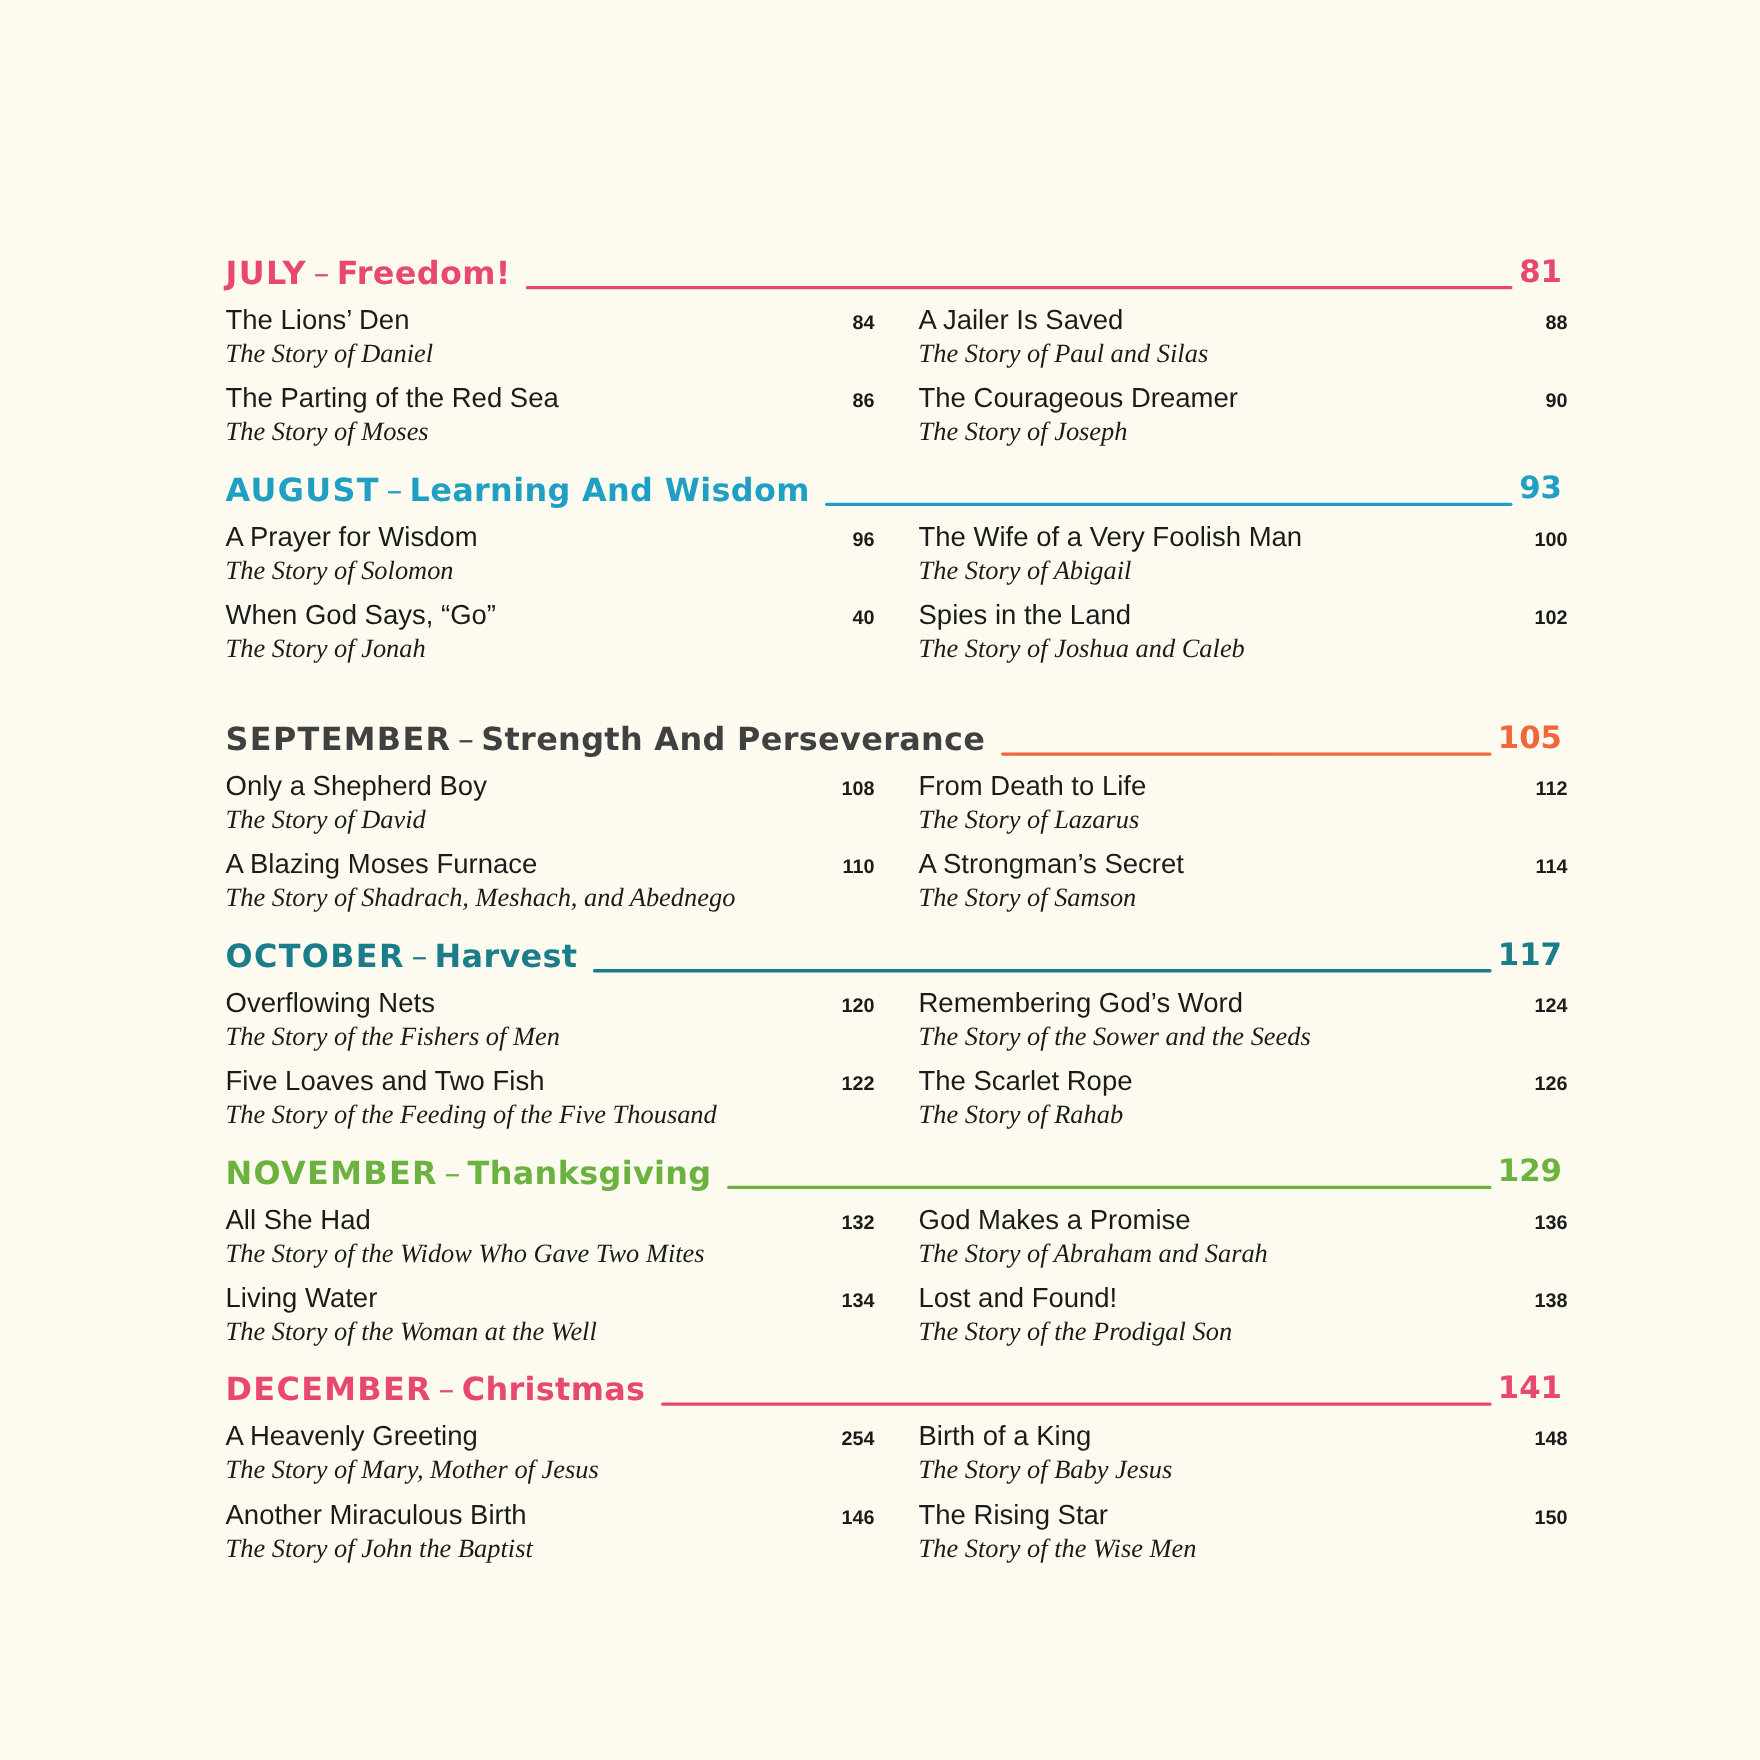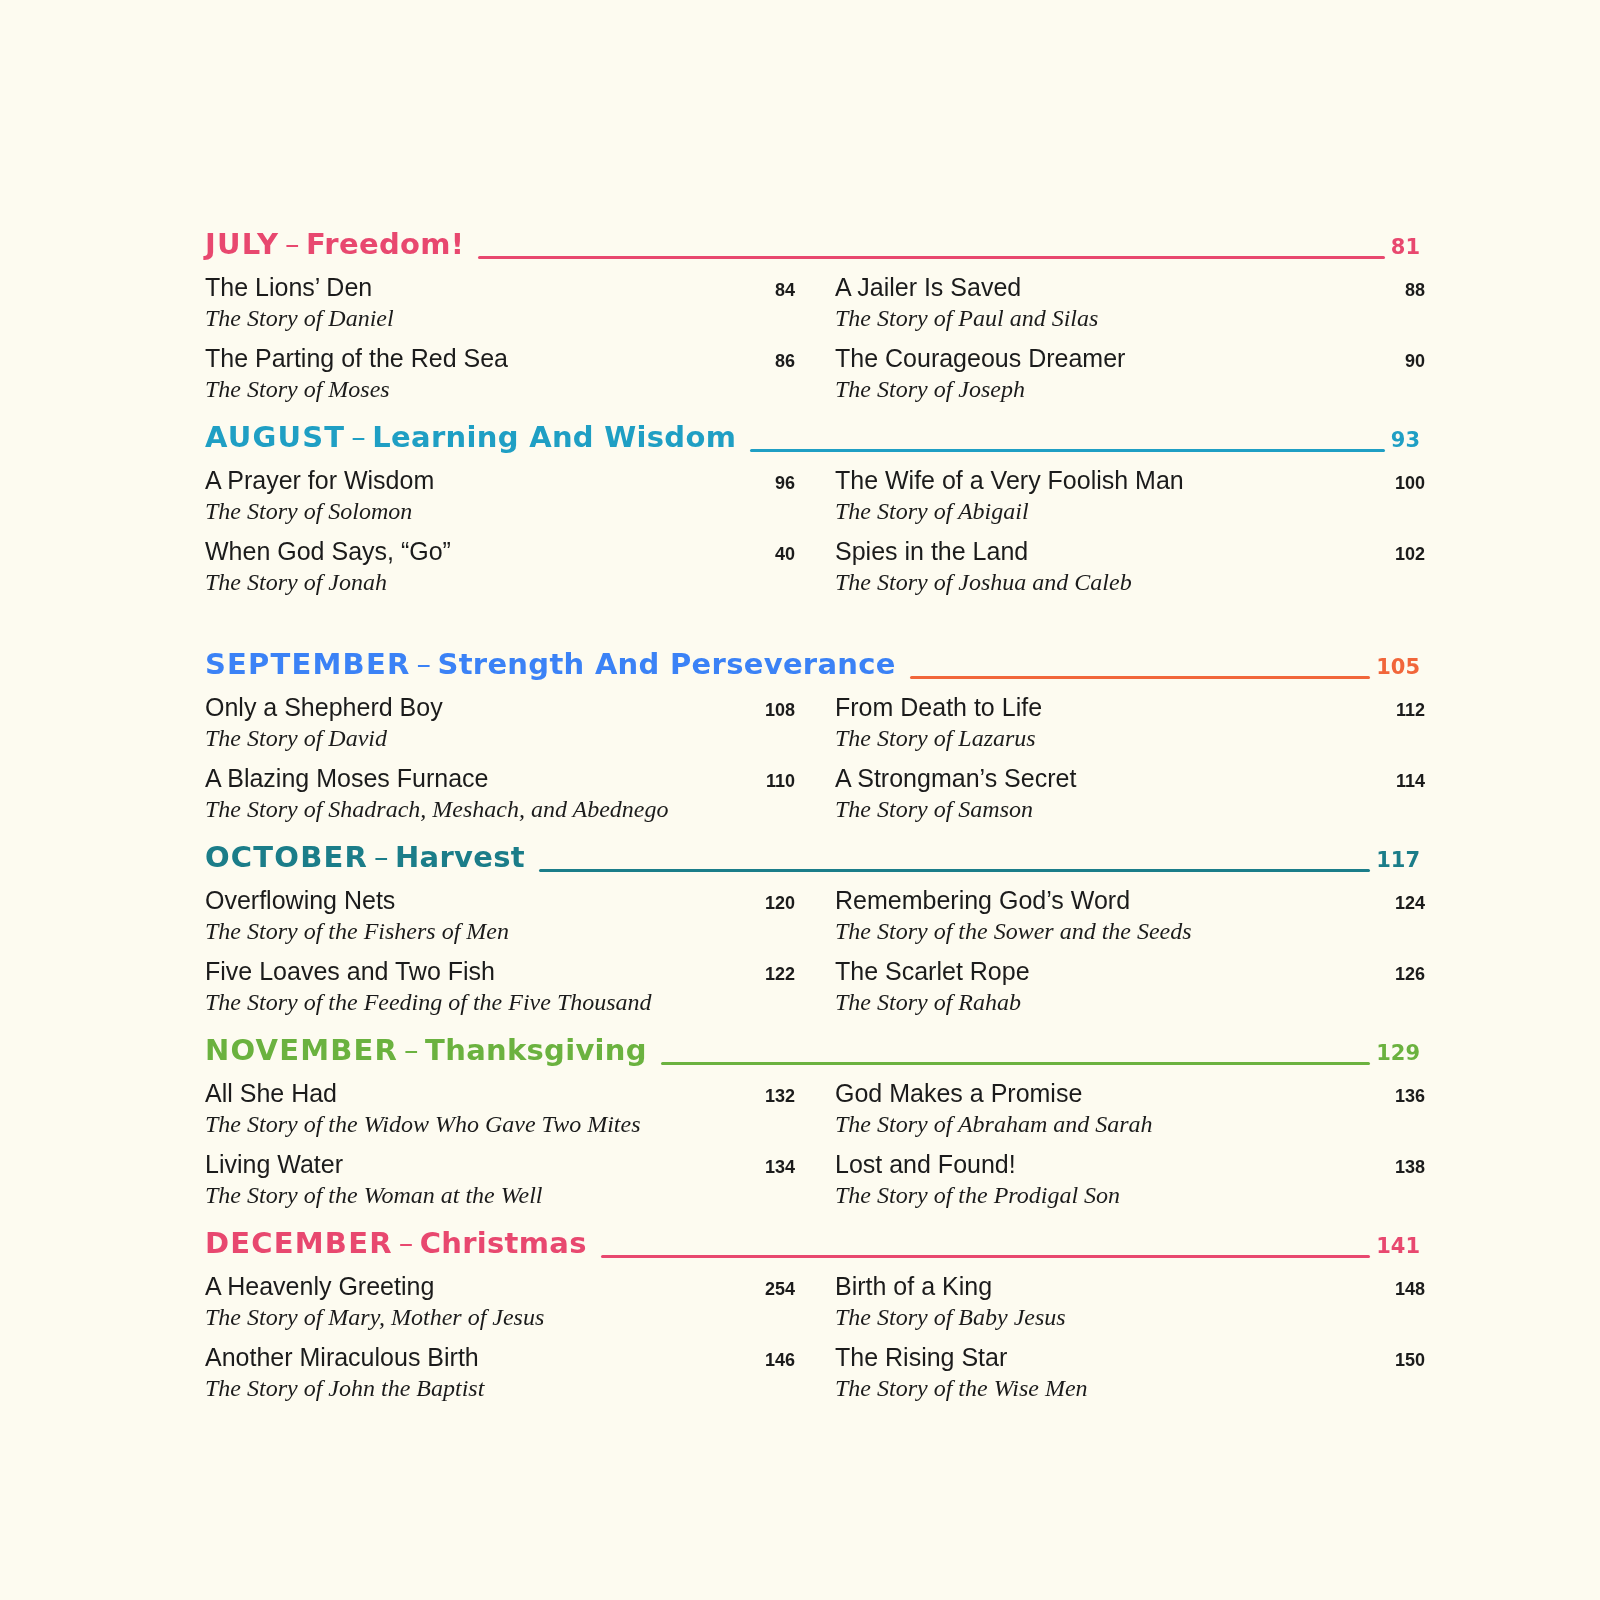--- a/index.html
+++ b/index.html
@@ -49,21 +49,21 @@
     letter-spacing: 0.3px;
   }
   .month-rule {
     flex: 1 1 auto;
     height: 3px;
     margin: 0 6px 0 14px;
     border-radius: 2px;
   }
   .month-page {
     font-family: "DejaVu Sans", sans-serif;
-    font-size: 21px;
+    font-size: 28px;
     font-weight: bold;
     white-space: nowrap;
   }
   
   .entries {
     display: grid;
     grid-template-columns: 630px 585px;
     column-gap: 0px;
     row-gap: 0px;
   }
@@ -199,21 +199,21 @@
               <span class="entry-title">Spies in the Land</span>
               <span class="leader"></span>
               <span class="entry-page">102</span>
             </div>
             <div class="entry-sub">The Story of Joshua and Caleb</div>
           </div>
         </div>
       </div>
       <div class="month-block">
         <div class="month-header">
-          <div class="month-title" style="color: #3b82f6; margin-top: 34px;"><span class="month-name">SEPTEMBER</span><span class="month-dash">–</span><span class="month-theme">Strength And Perseverance</span></div>
+          <div class="month-title" style="color: #404040; margin-top: 34px;"><span class="month-name">SEPTEMBER</span><span class="month-dash">–</span><span class="month-theme">Strength And Perseverance</span></div>
           <div class="month-rule" style="background: rgb(241, 102, 58);"></div>
           <div class="month-page" style="color: rgb(241, 102, 58);">105</div>
         </div>
         <div class="entries">
           <div class="entry">
             <div class="entry-line">
               <span class="entry-title">Only a Shepherd Boy</span>
               <span class="leader"></span>
               <span class="entry-page">108</span>
             </div>

